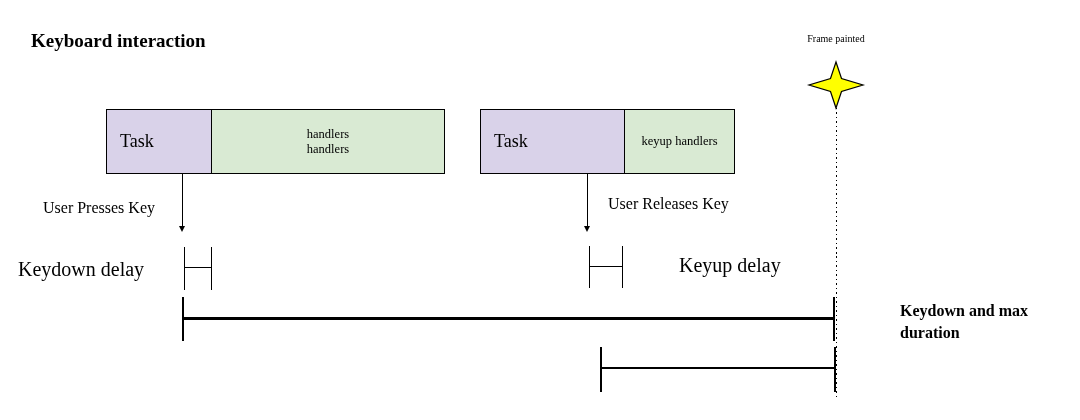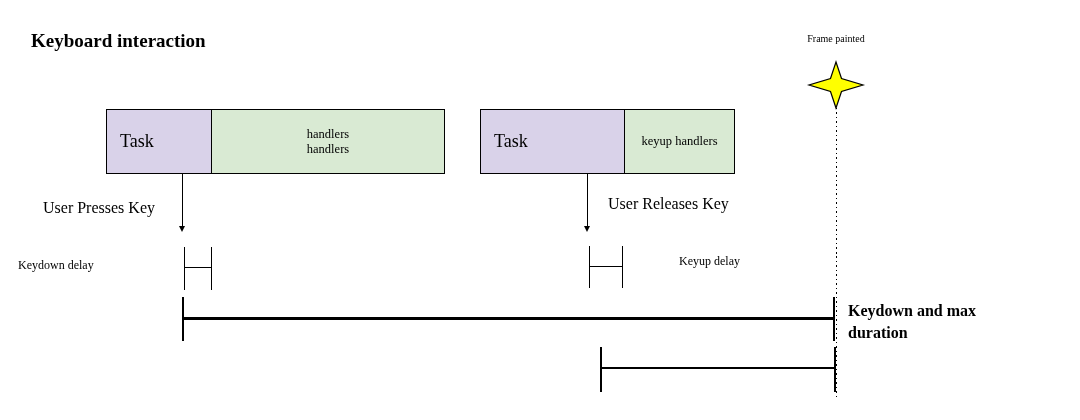--- a/index.html
+++ b/index.html
@@ -46,29 +46,29 @@
   .event-2-label{left:608px;top:195px;}
 
   
   .tick{width:1px;background:#000;}
   .kd-tick-a{left:184px;top:247px;height:43px;}
   .kd-tick-b{left:211px;top:247px;height:43px;}
   .kd-bar{left:184px;top:267px;width:27px;height:1px;background:#000;}
   .ku-tick-a{left:589px;top:246px;height:42px;}
   .ku-tick-b{left:622px;top:246px;height:42px;}
   .ku-bar{left:589px;top:266px;width:33px;height:1px;background:#000;}
-  .measure-label{font-size:12px;}
+  .measure-label{font-size:20px;}
   .kd-delay-label{left:18px;top:258px;}
   .ku-delay-label{left:648px;top:254px;margin-left:31px;}
 
   
   .kdmax-line{left:183px;top:317px;width:652px;height:3px;background:#000;}
   .kdmax-cap-l{left:182px;top:297px;width:2px;height:44px;background:#000;}
   .kdmax-cap-r{left:833px;top:297px;width:2px;height:44px;background:#000;}
-  .kdmax-label{left:848px;top:300px;width:175px;font-size:16px;font-weight:bold;line-height:22px;}
+  .kdmax-label{left:900px;top:300px;width:175px;font-size:16px;font-weight:bold;line-height:22px;}
 
   
   .kudur-line{left:601px;top:367px;width:234px;height:1.5px;background:#000;}
   .kudur-cap-l{left:600px;top:347px;width:1.5px;height:45px;background:#000;}
   .kudur-cap-r{left:834px;top:347px;width:1.5px;height:45px;background:#000;}
   .kudur-label{left:848px;top:359px;font-size:16px;}
 </style>
 </head>
 <body>
 

